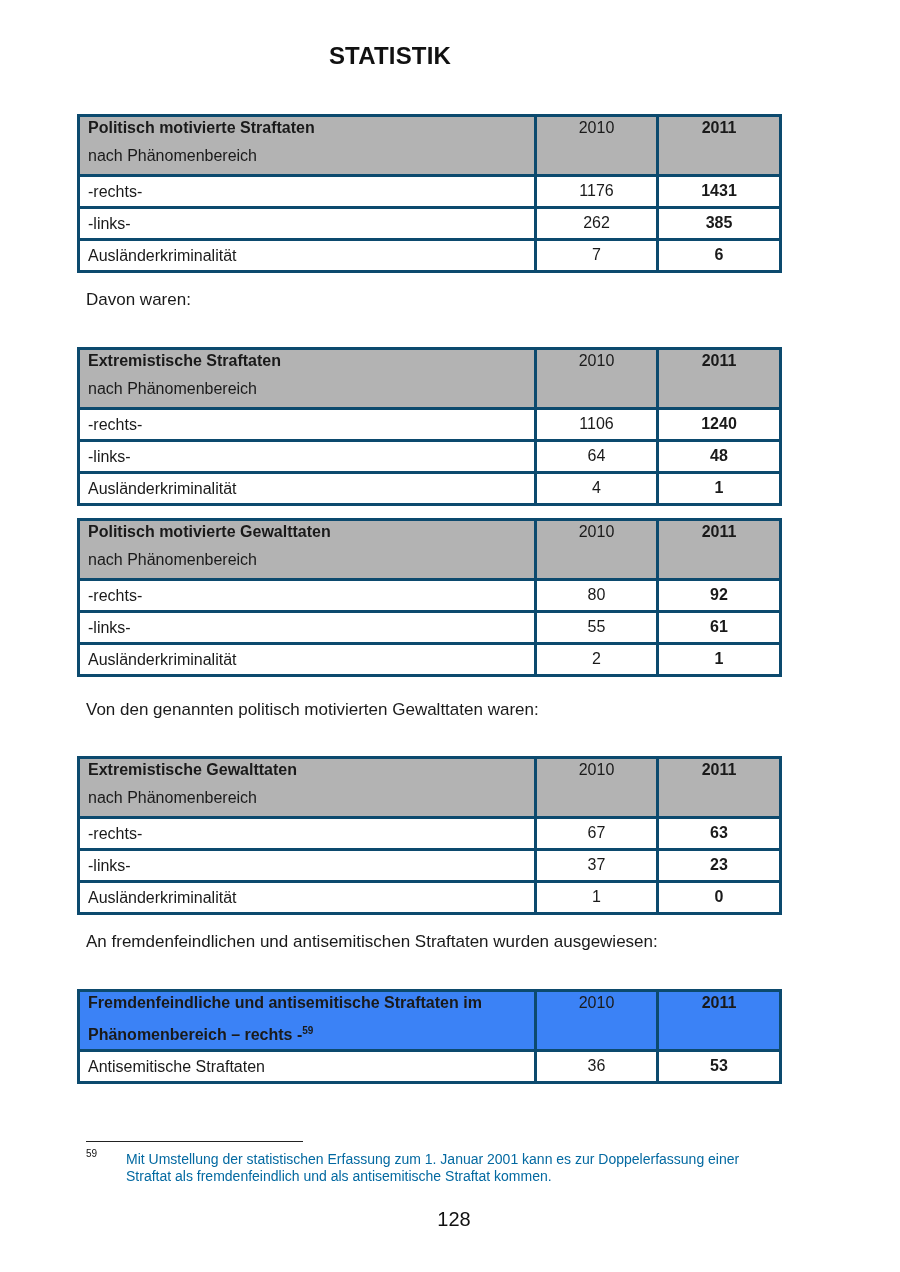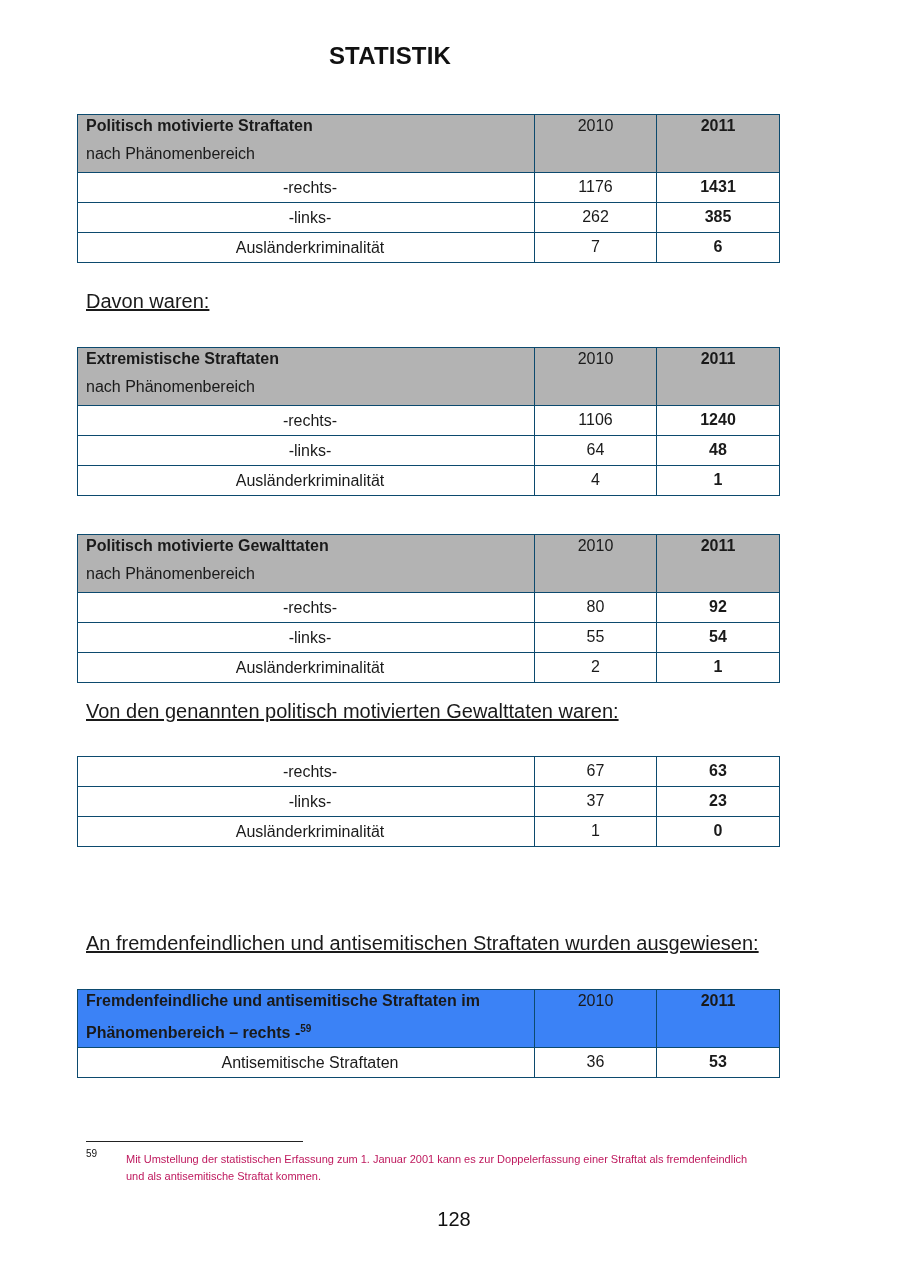--- a/index.html
+++ b/index.html
@@ -5,51 +5,51 @@
   html, body { margin: 0; padding: 0; background: #ffffff; }
   body {
     width: 900px; height: 1272px; position: relative; overflow: hidden;
     font-family: "Liberation Sans", sans-serif; color: #111111;
   }
   .title {
     position: absolute; top: 42px; left: 0; width: 780px; text-align: center;
     font-size: 24px; font-weight: bold; letter-spacing: 0.2px;
   }
   .para {
-    position: absolute; left: 86px; font-size: 20px; color: #1a1a1a; text-decoration: underline;
+    position: absolute; left: 86px; font-size: 17px; color: #1a1a1a;
   }
   table.stat {
     position: absolute; left: 77px; width: 702px;
     border-collapse: collapse; font-size: 16px; table-layout: fixed;
   }
   table.stat td {
-    border: 1px solid #0c4a6e; padding: 0; vertical-align: top; color: #1a1a1a;
+    border: 3px solid #0c4a6e; padding: 0; vertical-align: top; color: #1a1a1a;
   }
   table.stat col.c1 { width: 457px; }
   table.stat col.c2 { width: 122px; }
   table.stat col.c3 { width: 123px; }
   table.stat tr.head td { background: #b3b3b3; height: 57px; }
   table.stat.light tr.head td { background: #3b82f6; }
   table.stat tr.row td { height: 28px; }
-  .label { padding-left: 8px; line-height: 28px; padding-top: 1px; display: block; text-align: center; }
+  .label { padding-left: 8px; line-height: 28px; padding-top: 1px; display: block; }
   .head-title { display: block; padding-left: 8px; font-weight: bold; line-height: 20px; padding-top: 1px; }
   .head-sub { display: block; padding-left: 8px; line-height: 20px; margin-top: 8px; }
   .light .head-sub { font-weight: bold; }
   .year { display: block; text-align: center; line-height: 20px; padding-top: 1px; }
   .year.bold { font-weight: bold; }
   .num { display: block; text-align: center; line-height: 28px; padding-top: 0px; }
   .num.bold { font-weight: bold; }
   sup { font-size: 10px; }
   .fn-rule {
     position: absolute; left: 86px; top: 1141px; width: 217px; height: 1px; background: #222;
   }
   .fn-num { position: absolute; left: 86px; top: 1148px; font-size: 10px; }
   .fn-text {
     position: absolute; left: 126px; top: 1151px; width: 640px;
-    font-size: 11px; line-height: 17px; color: #be185d;
+    font-size: 14px; line-height: 17px; color: #0369a1;
   }
   .page-num {
     position: absolute; top: 1208px; left: 4px; width: 900px; text-align: center; font-size: 20px;
   }
 </style>
 </head>
 <body>
 
 <div class="title">STATISTIK</div>
 
@@ -158,21 +158,21 @@
     <td>
           <span class="num">4</span>
         </td>
     <td>
           <span class="num bold">1</span>
         </td>
   </tr>
 </tbody>
   </table>
 
-<table class="stat" style="top:534px;padding-left:13px;">
+<table class="stat" style="top:518px;padding-left:13px;">
   <colgroup>
       <col class="c1">
       <col class="c2">
       <col class="c3">
     </colgroup>
   <tbody>
       <tr class="head">
     <td>
       <span class="head-title">Politisch motivierte Gewalttaten</span>
       <span class="head-sub">nach Phänomenbereich</span>
@@ -196,21 +196,21 @@
         </td>
   </tr>
   <tr class="row">
     <td>
           <span class="label">-links-</span>
         </td>
     <td>
           <span class="num">55</span>
         </td>
     <td>
-          <span class="num bold">54</span>
+          <span class="num bold">61</span>
         </td>
   </tr>
   <tr class="row">
     <td>
           <span class="label">Ausländerkriminalität</span>
         </td>
     <td>
           <span class="num">2</span>
         </td>
     <td>
@@ -222,20 +222,32 @@
 
 <div class="para" style="top:700px;">Von den genannten politisch motivierten Gewalttaten waren:</div>
 
 <table class="stat" style="top:756px;">
   <colgroup>
       <col class="c1">
       <col class="c2">
       <col class="c3">
     </colgroup>
   <tbody>
+      <tr class="head">
+    <td>
+      <span class="head-title">Extremistische Gewalttaten</span>
+      <span class="head-sub">nach Phänomenbereich</span>
+    </td>
+    <td>
+          <span class="year">2010</span>
+        </td>
+    <td>
+          <span class="year bold">2011</span>
+        </td>
+  </tr>
   <tr class="row">
     <td>
           <span class="label">-rechts-</span>
         </td>
     <td>
           <span class="num">67</span>
         </td>
     <td>
           <span class="num bold">63</span>
         </td>

